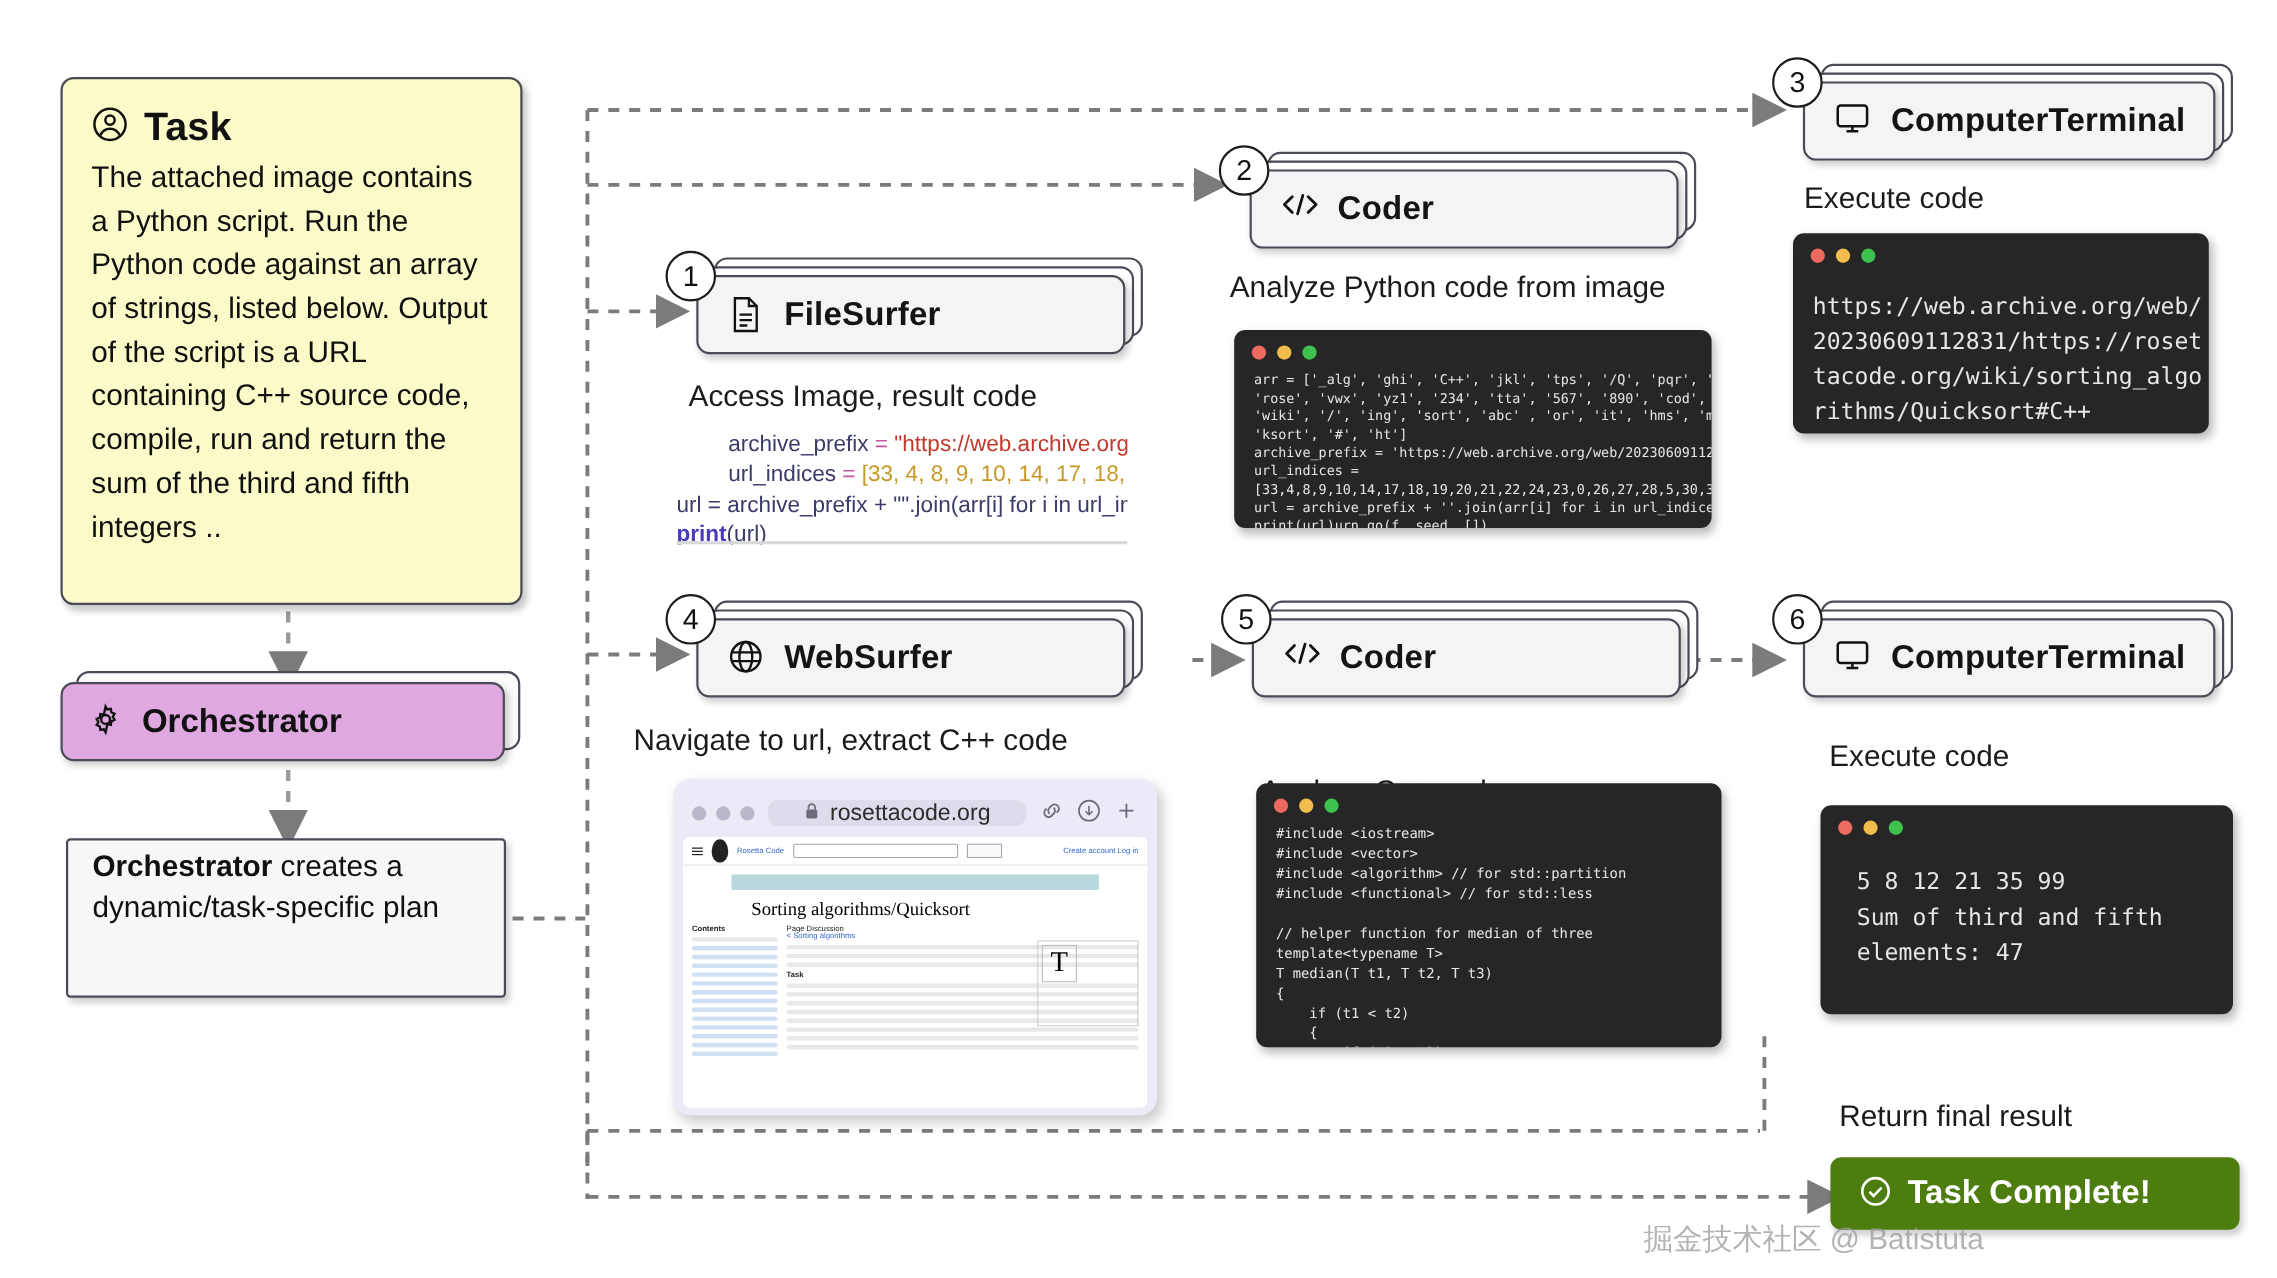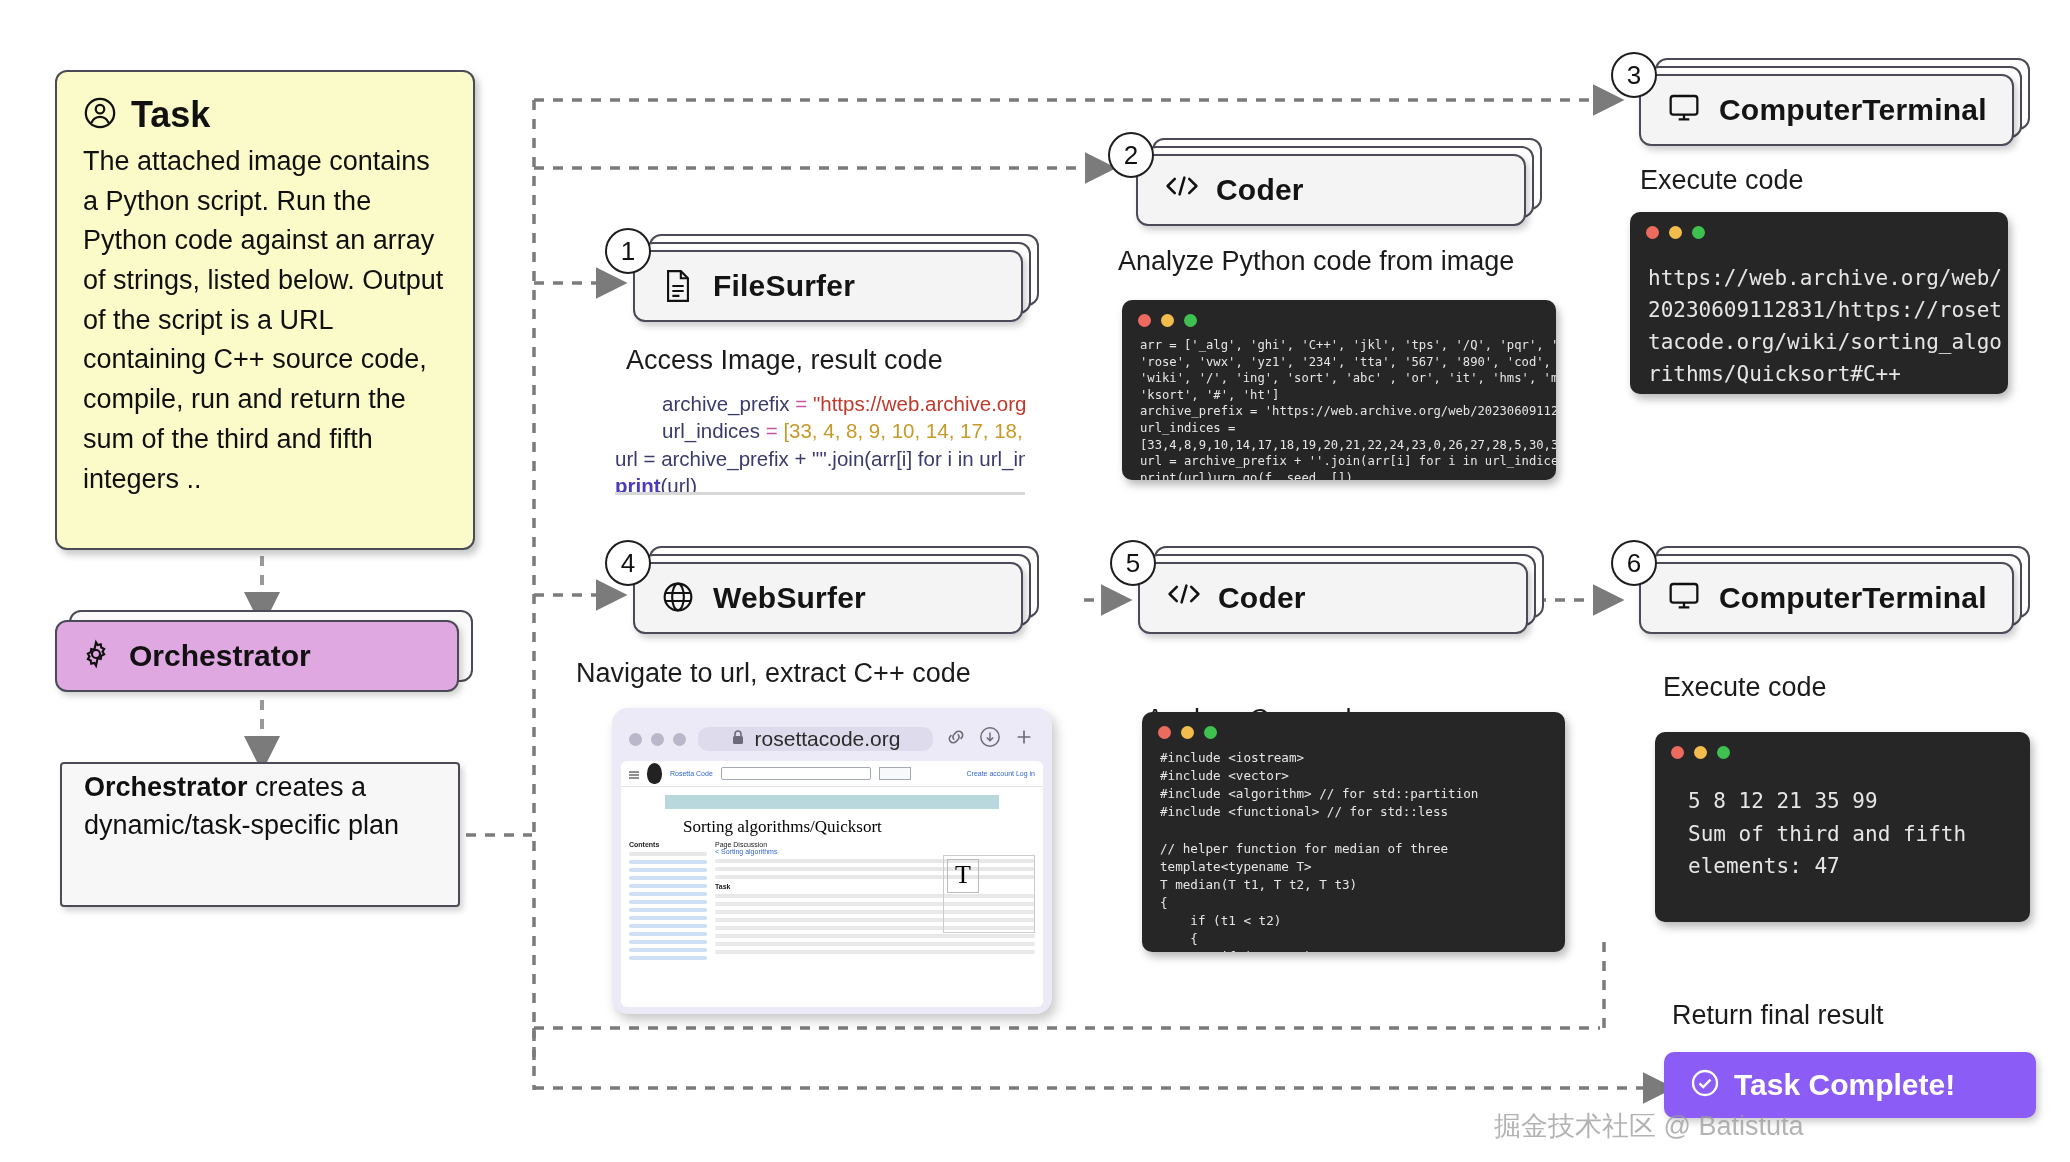--- a/index.html
+++ b/index.html
@@ -132,21 +132,21 @@
   #browser .lcol { width:78px; }
   #browser .rcol { flex:1; }
   #browser .line { height:4px; background:#e8e8e8; border-radius:2px; margin:4px 0; }
   #browser .line.b { background:#cfe0f5; }
   #browser .infobox { width:92px; height:78px; border:1px solid #ccc; float:right; margin-left:6px; padding:3px; }
   #browser .tglyph { font-family:"Liberation Serif",serif; font-size:26px; line-height:30px; text-align:center; border:1px solid #bbb; width:32px; height:34px; }
 
   
   #done-banner {
     position:absolute; left:1664px; top:1052px; width:372px; height:66px;
-    background:#8b5cf6; border-radius:10px; display:flex; align-items:center;
+    background:#4d7c0f; border-radius:10px; display:flex; align-items:center;
     gap:14px; padding-left:26px; box-shadow:3px 4px 7px rgba(0,0,0,.2);
   }
   #done-banner .dtext { color:#fff; font-size:30px; font-weight:600; }
 
   #watermark {
     position:absolute; left:1494px; top:1108px;
     font-size:27px; color:#9a9a9a; opacity:.75; white-space:nowrap;
   }
 
   svg.conn { position:absolute; left:0; top:0; width:2070px; height:1162px; pointer-events:none; }

